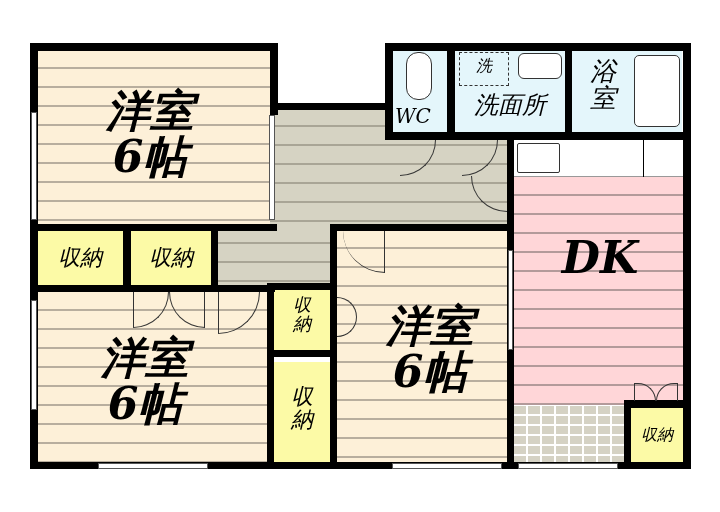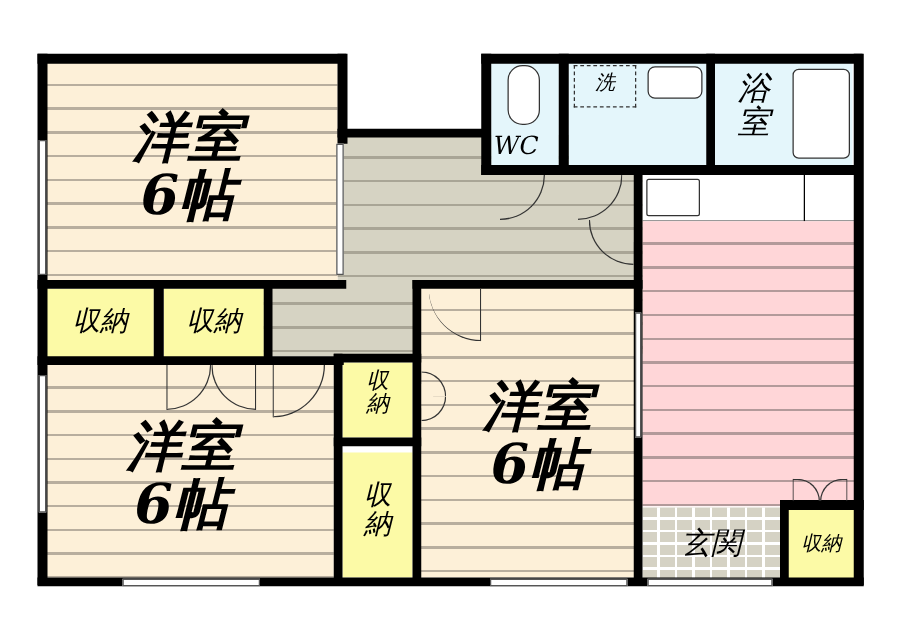--- a/index.html
+++ b/index.html
@@ -65,38 +65,39 @@
   </div>
 
   <div class="room wet" style="left:393px;top:50px;width:54px;height:82px;"></div>
   <div class="abs" style="left:406px;top:52px;width:26px;height:48px;border:1px solid #333;border-radius:12px;background:#fff;"></div>
   <div class="label" style="left:393px;top:106px;width:40px;font-size:20px;">WC</div>
 
   <div class="room wet" style="left:455px;top:50px;width:110px;height:82px;"></div>
   <div class="abs" style="left:459px;top:52px;width:50px;height:34px;border:1px dashed #333;"></div>
   <div class="label" style="left:459px;top:58px;width:50px;font-size:16px;">洗</div>
   <div class="abs" style="left:518px;top:53px;width:44px;height:26px;border:1px solid #333;border-radius:6px;background:#fff;"></div>
+  <div class="label" style="left:455px;top:93px;width:110px;font-size:24px;">洗面所</div>
 
   <div class="room wet" style="left:572px;top:50px;width:110px;height:82px;"></div>
   <div class="label" style="left:578px;top:58px;width:50px;font-size:26px;">
     <div>浴</div>
     <div>室</div>
   </div>
   <div class="abs" style="left:634px;top:55px;width:46px;height:72px;border:1px solid #333;border-radius:5px;background:#fff;"></div>
 
   <div class="room" style="left:514px;top:140px;width:170px;height:37px;background:#fff;border-bottom:1px solid #999;"></div>
   <div class="abs" style="left:517px;top:143px;width:43px;height:30px;border:1px solid #333;border-radius:2px;"></div>
   <div class="abs" style="left:643px;top:140px;width:1px;height:37px;background:#000;"></div>
 
   <div class="room dk" style="left:514px;top:177px;width:170px;height:228px;"></div>
   <div class="label big" style="left:525px;top:235px;width:150px;">
+    <div>DK</div>
   </div>
 
   <div class="room genkan" style="left:514px;top:406px;width:110px;height:58px;"></div>
-  <div class="label" style="left:514px;top:422px;width:110px;font-size:24px;">玄関</div>
 
   <div class="room storage" style="left:630px;top:408px;width:54px;height:55px;"></div>
   <div class="label sm" style="left:630px;top:427px;width:54px;">収納</div>
 
   <div class="wall" style="left:30px;top:43px;width:247px;height:8px;"></div>
   <div class="wall" style="left:30px;top:43px;width:8px;height:425px;"></div>
   <div class="wall" style="left:270px;top:43px;width:8px;height:72px;"></div>
   <div class="wall" style="left:270px;top:103px;width:122px;height:7px;"></div>
   <div class="wall" style="left:385px;top:43px;width:8px;height:97px;"></div>
   <div class="wall" style="left:385px;top:43px;width:305px;height:8px;"></div>

